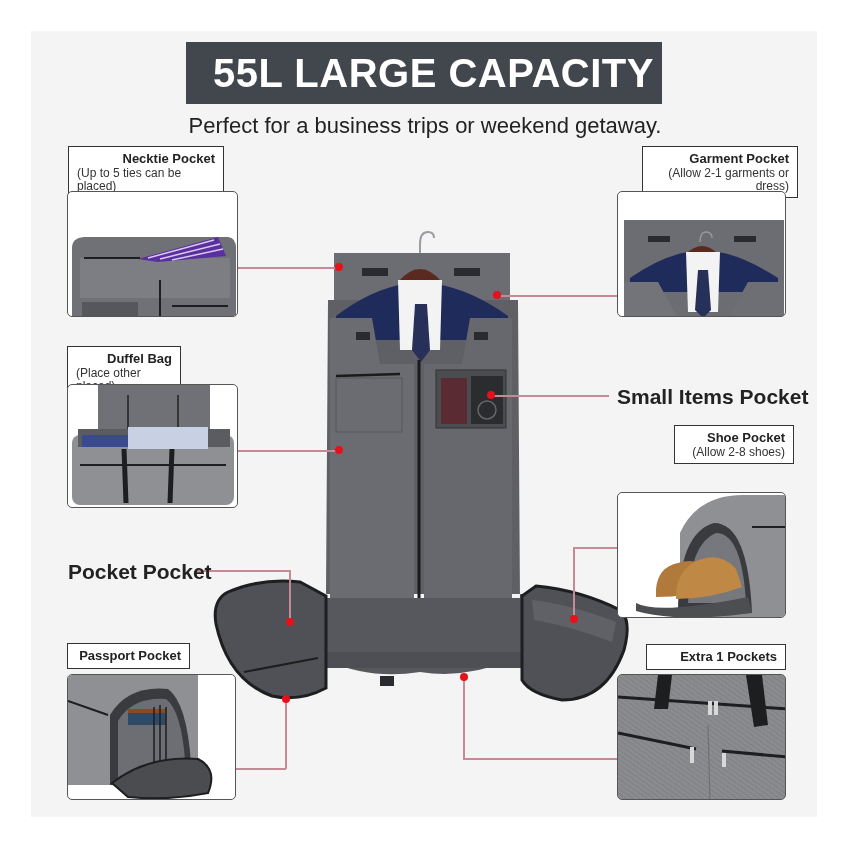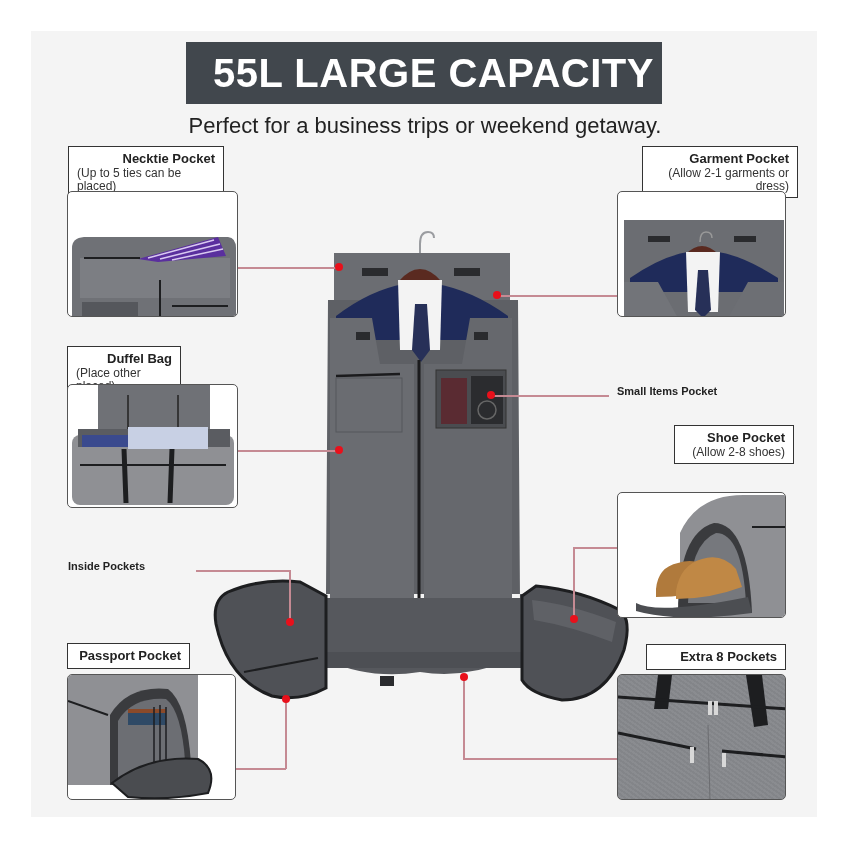--- a/index.html
+++ b/index.html
@@ -9,21 +9,21 @@
   .abs { position: absolute; }
 
   .title-bar { left: 186px; top: 42px; width: 476px; height: 62px; background: #41474d; display: flex; align-items: center; justify-content: center; padding-left: 19px; }
   .title-text { color: #ffffff; font-weight: 700; font-size: 40px; letter-spacing: 0.5px; font-family: "Liberation Sans", sans-serif; }
   .subtitle { left: 0; width: 850px; top: 113px; text-align: center; font-size: 22px; color: #222222; }
 
   .label-box { background: #ffffff; border: 1.5px solid #333333; padding: 3px 8px 4px 8px; color: #222222; }
   .label-title { font-weight: 700; font-size: 13px; line-height: 17px; display: block; text-align: right; }
   .label-sub { font-size: 12px; line-height: 13px; display: block; color: #333; }
   .align-right { text-align: right; }
-  .plain-label { font-weight: 700; font-size: 11px; color: #222222; }
+  .plain-label { font-weight: 700; font-size: 21px; color: #222222; }
 
   .photo { background: #ffffff; border: 1.5px solid #555555; border-radius: 5px; overflow: hidden; }
 
   .line { position: absolute; background: #c58a93; }
   .dot { position: absolute; width: 8px; height: 8px; margin: -4px 0 0 -4px; background: #e8101b; border-radius: 50%; }
   .heather { background: repeating-linear-gradient(35deg, #8b8c90 0 2px, #9a9b9f 2px 4px); }
 </style>
 </head>
 <body>
 
@@ -116,26 +116,26 @@
 </div>
 <div class="abs label-box" style="left:67px;top:340px;width:114px;margin-top:6px;">
   <span class="label-title">Duffel Bag</span>
   <span class="label-sub">(Place other placed)</span>
 </div>
 <div class="abs plain-label" style="left:617px;top:385px;">Small Items Pocket</div>
 <div class="abs label-box align-right" style="left:674px;top:425px;width:120px;">
   <span class="label-title">Shoe Pocket</span>
   <span class="label-sub">(Allow 2-8 shoes)</span>
 </div>
-<div class="abs plain-label" style="left:68px;top:560px;">Inside Pockets</div>
+<div class="abs plain-label" style="left:68px;top:560px;">Pocket Pocket</div>
 <div class="abs label-box" style="left:67px;top:643px;width:123px;">
   <span class="label-title">Passport Pocket</span>
 </div>
 <div class="abs label-box" style="left:646px;top:644px;width:140px;">
-  <span class="label-title">Extra 8 Pockets</span>
+  <span class="label-title">Extra 1 Pockets</span>
 </div>
 
 <div class="abs photo" style="left:67px;top:191px;width:171px;height:126px;">
   <svg width="171" height="126">
     <path d="M4 126 L4 56 Q4 46 16 45 L160 45 Q168 46 168 56 L168 126 Z" fill="#6f7176"></path>
     <rect x="12" y="66" width="150" height="40" fill="#7c7e83"></rect>
     <path d="M70 67 L150 45 L158 64 L90 70 Z" fill="#5a2f9e"></path>
     <path d="M80 66 L146 48 M92 67 L152 52 M104 68 L155 57" stroke="#d8c8f0" stroke-width="1.5"></path>
     <line x1="16" y1="66" x2="72" y2="66" stroke="#1d1e20" stroke-width="2"></line>
     <line x1="92" y1="88" x2="92" y2="126" stroke="#1d1e20" stroke-width="2"></line>

